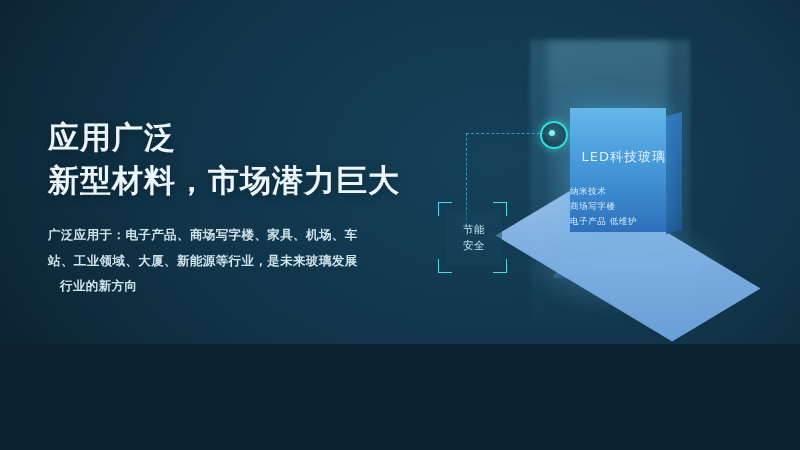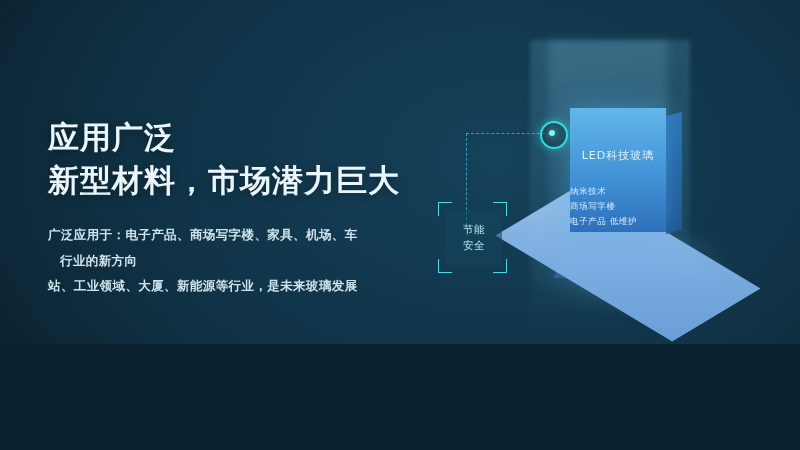--- a/index.html
+++ b/index.html
@@ -109,43 +109,43 @@
     position:absolute;left:140px;top:108px;width:96px;height:124px;
     background:linear-gradient(180deg,#63b7ea 0%, #3f8fd4 60%, #2f6fba 100%);
     box-shadow:0 0 24px rgba(80,180,235,.45);
   }
   .panel-edge{
     position:absolute;left:236px;top:114px;width:16px;height:118px;
     background:linear-gradient(180deg,#2d76bd,#1e5796);
     transform:skewY(-16deg);opacity:.9;
   }
   .panel .p-title{
-    position:absolute;left:0;top:40px;width:100%;text-align:center;
-    color:#dff1fb;font-size:11px;letter-spacing:1px;
+    position:absolute;left:0;top:40px;width:100%;text-align:right;
+    color:#dff1fb;font-size:13px;letter-spacing:1px;
   }
   .panel .p-lines{
     position:absolute;left:0;top:76px;width:100%;text-align:left;
     color:#d7eefa;font-size:8.5px;line-height:1.75;letter-spacing:.6px;
   }
   .panel .p-lines span{display:block;}
 </style>
 </head>
 <body>
 
 <div id="slide">
 
   <div class="headline">
     <span class="l1">应用广泛</span>
     <span class="l2">新型材料，市场潜力巨大</span>
   </div>
 
   <div class="body-copy">
     <span class="ln ln1">广泛应用于：电子产品、商场写字楼、家具、机场、车</span>
+    <span class="ln ln2">站、工业领域、大厦、新能源等行业，是未来玻璃发展</span>
     <span class="ln ln3">行业的新方向</span>
-    <span class="ln ln2">站、工业领域、大厦、新能源等行业，是未来玻璃发展</span>
   </div>
 
   <div class="art">
 
     <div class="beam"></div>
     <div class="beam2"></div>
 
     <div class="slab-glow"></div>
     <div class="slab-side"></div>
     <div class="slab-top"></div>

